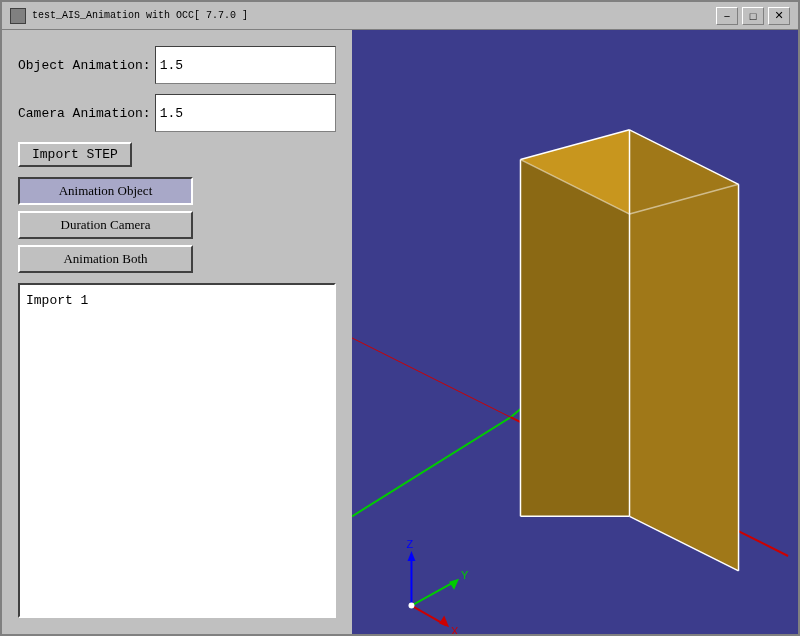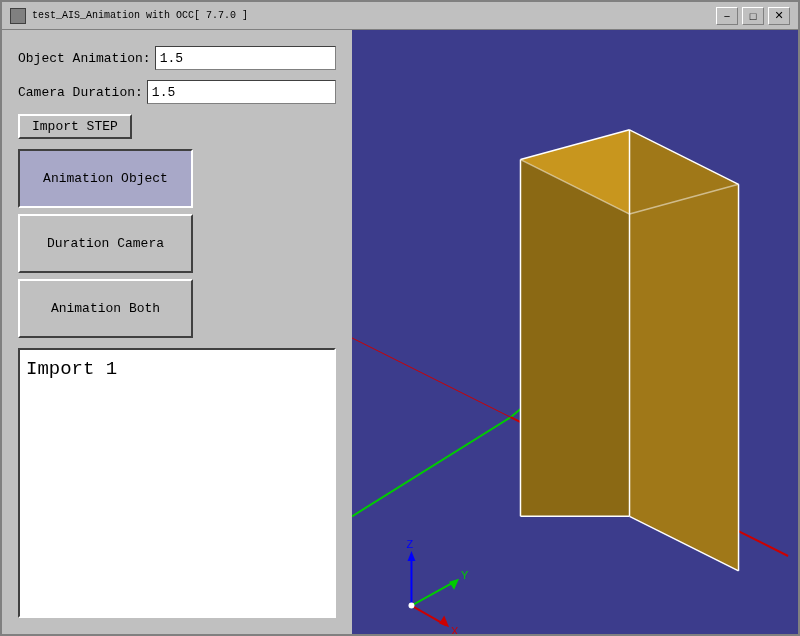--- a/index.html
+++ b/index.html
@@ -88,21 +88,21 @@
 
     .field-label {
       font-size: 13px;
       color: #000;
       white-space: nowrap;
       min-width: 110px;
     }
 
     .field-input {
       flex: 1;
-      height: 24px;
+      height: 38px;
       background: #ffffff;
       border: 1px solid #808080;
       border-top-color: #404040;
       border-left-color: #404040;
       padding: 0 4px;
       font-family: 'Courier New', monospace;
       font-size: 13px;
     }
 
     .btn {
@@ -127,22 +127,22 @@
     }
 
     .anim-btn {
       width: 175px;
       background: #c0c0c0;
       border: 2px solid;
       border-top-color: #ffffff;
       border-left-color: #ffffff;
       border-right-color: #404040;
       border-bottom-color: #404040;
-      padding: 20px 8px;
-      font-family: Liberation Mono, monospace;
+      padding: 4px 8px;
+      font-family: Liberation Serif, serif;
       font-size: 13px;
       cursor: pointer;
       text-align: center;
     }
 
     .anim-btn.active {
       border-top-color: #404040;
       border-left-color: #404040;
       border-right-color: #ffffff;
       border-bottom-color: #ffffff;
@@ -156,21 +156,21 @@
       border-top-color: #404040;
       border-left-color: #404040;
       border-right-color: #ffffff;
       border-bottom-color: #ffffff;
       padding: 6px;
       overflow-y: auto;
       min-height: 180px;
     }
 
     .list-item {
-      font-size: 19px;
+      font-size: 13px;
       color: #000;
       padding: 2px 0;
     }
 
     .viewport {
       flex: 1;
       background: #3c3c8c;
       position: relative;
       overflow: hidden;
     }
@@ -198,21 +198,21 @@
   <div class="content-area">
 
     <div class="left-panel">
 
       <div class="field-row">
         <span class="field-label">Object Animation:</span>
         <input class="field-input" type="text" value="1.5" style="">
       </div>
 
       <div class="field-row">
-        <span class="field-label">Camera Duration:</span>
+        <span class="field-label">Camera Animation:</span>
         <input class="field-input" type="text" value="1.5" style="">
       </div>
 
       <div>
         <button class="btn">Import STEP</button>
       </div>
 
 
       <div class="button-group">
         <button class="anim-btn active">Animation Object</button>

